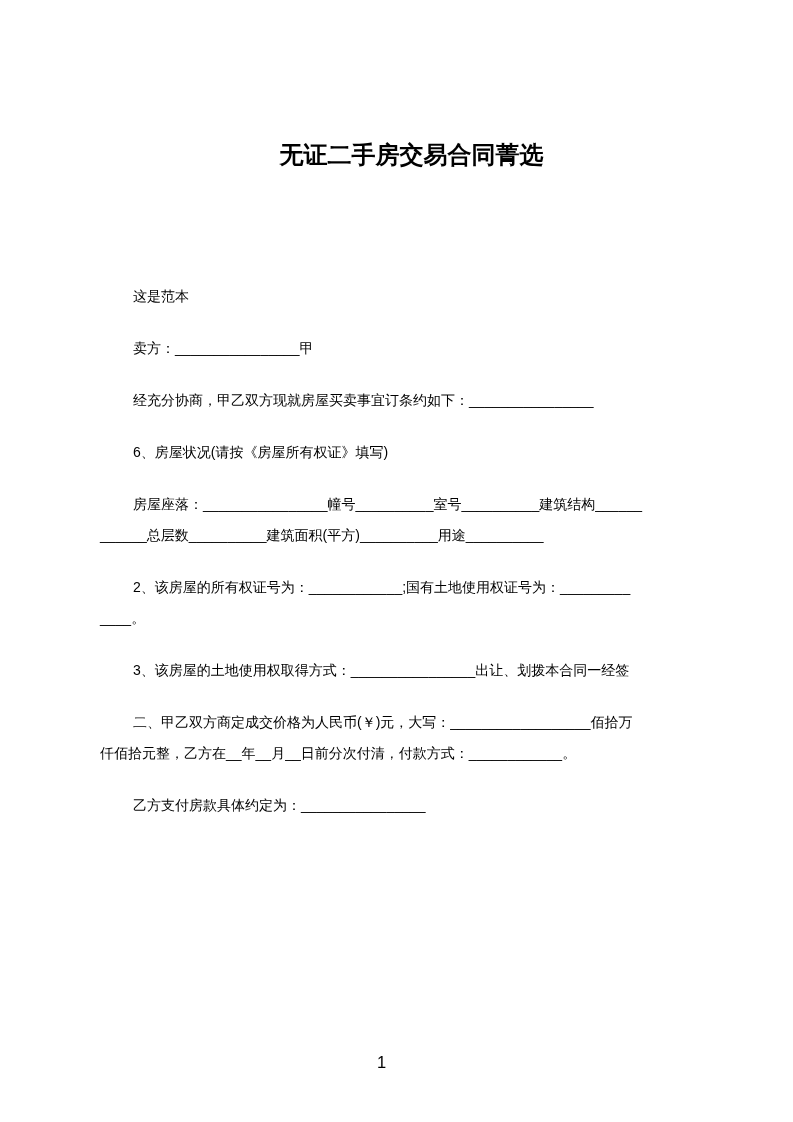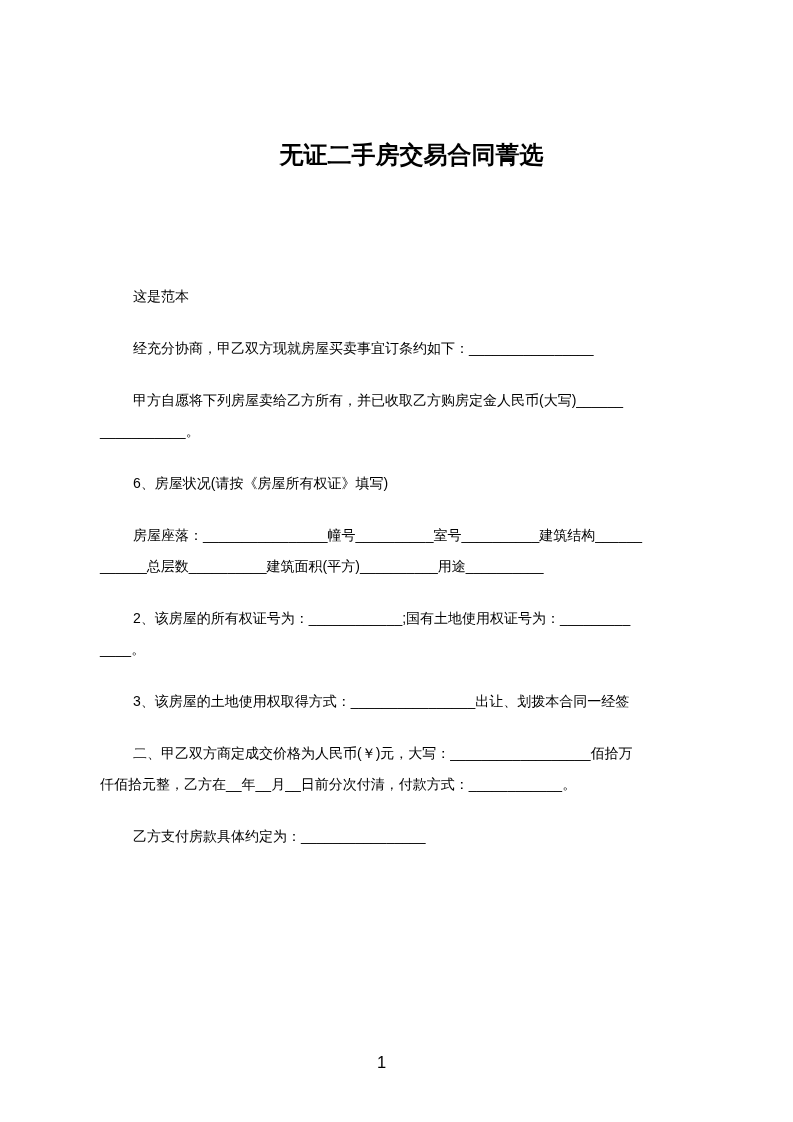--- a/index.html
+++ b/index.html
@@ -52,30 +52,29 @@
 <body>
 
 <div class="page">
 
   <h1 class="doc-title">无证二手房交易合同菁选</h1>
 
   <p class="para">
     <span class="line indent">这是范本</span>
   </p>
 
+  <p class="para">
+    <span class="line indent">卖方：________________甲</span>
+  </p>
 
 
   <p class="para">
     <span class="line indent">经充分协商，甲乙双方现就房屋买卖事宜订条约如下：________________</span>
   </p>
 
-  <p class="para">
-    <span class="line indent">甲方自愿将下列房屋卖给乙方所有，并已收取乙方购房定金人民币(大写)______</span>
-    <span class="line">___________。</span>
-  </p>
 
   <p class="para">
     <span class="line indent">6、房屋状况(请按《房屋所有权证》填写)</span>
   </p>
 
   <p class="para">
     <span class="line indent">房屋座落：________________幢号__________室号__________建筑结构______</span>
     <span class="line">______总层数__________建筑面积(平方)__________用途__________</span>
   </p>
 

